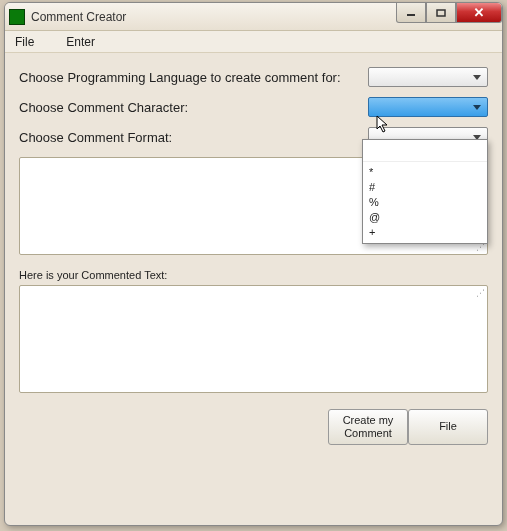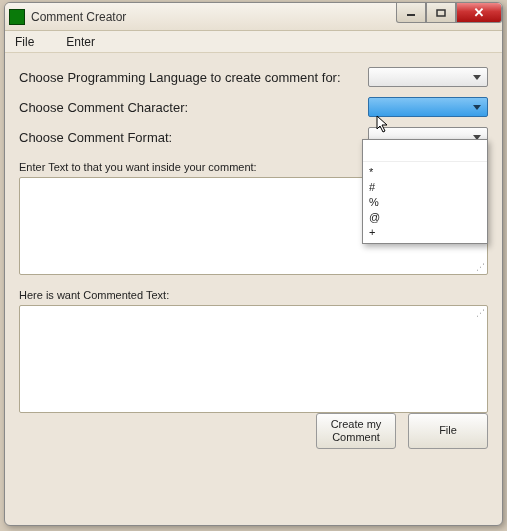--- a/index.html
+++ b/index.html
@@ -128,22 +128,22 @@
 .ta2 { height: 108px; }
 .scroll-hint {
   position: absolute;
   right: 2px; bottom: 2px;
   font-size: 9px;
   color: #999;
 }
 .button-row {
   display: flex;
   justify-content: flex-end;
-  gap: 12px;
-  margin-top: 0;
+  gap: 0;
+  margin-top: 16px;
 }
 .btn {
   width: 80px; height: 36px;
   background: linear-gradient(#fdfdfd, #e4e0d4);
   border: 1px solid #999;
   border-radius: 3px;
   font-size: 11px;
   color: #222;
   display: flex;
   align-items: center;
@@ -219,26 +219,25 @@
     <div class="row">
       <div class="label">Choose Comment Character:</div>
       <div class="combo active"></div>
     </div>
 
     <div class="row">
       <div class="label">Choose Comment Format:</div>
       <div class="combo"></div>
     </div>
 
-    <div class="section-label">Enter Text to that you want inside your comment:</div>
     <div class="textarea ta1">
       <span class="scroll-hint">⋰</span>
     </div>
 
-    <div class="section-label">Here is want Commented Text:</div>
+    <div class="section-label">Here is your Commented Text:</div>
     <div class="textarea ta2">
       <span class="scroll-hint" style="bottom:auto;top:2px;">⋰</span>
     </div>
 
     <div class="button-row">
       <div class="btn">
         <span style="white-space:pre-line;">Create my
 Comment</span>
       </div>
       <div class="btn">

